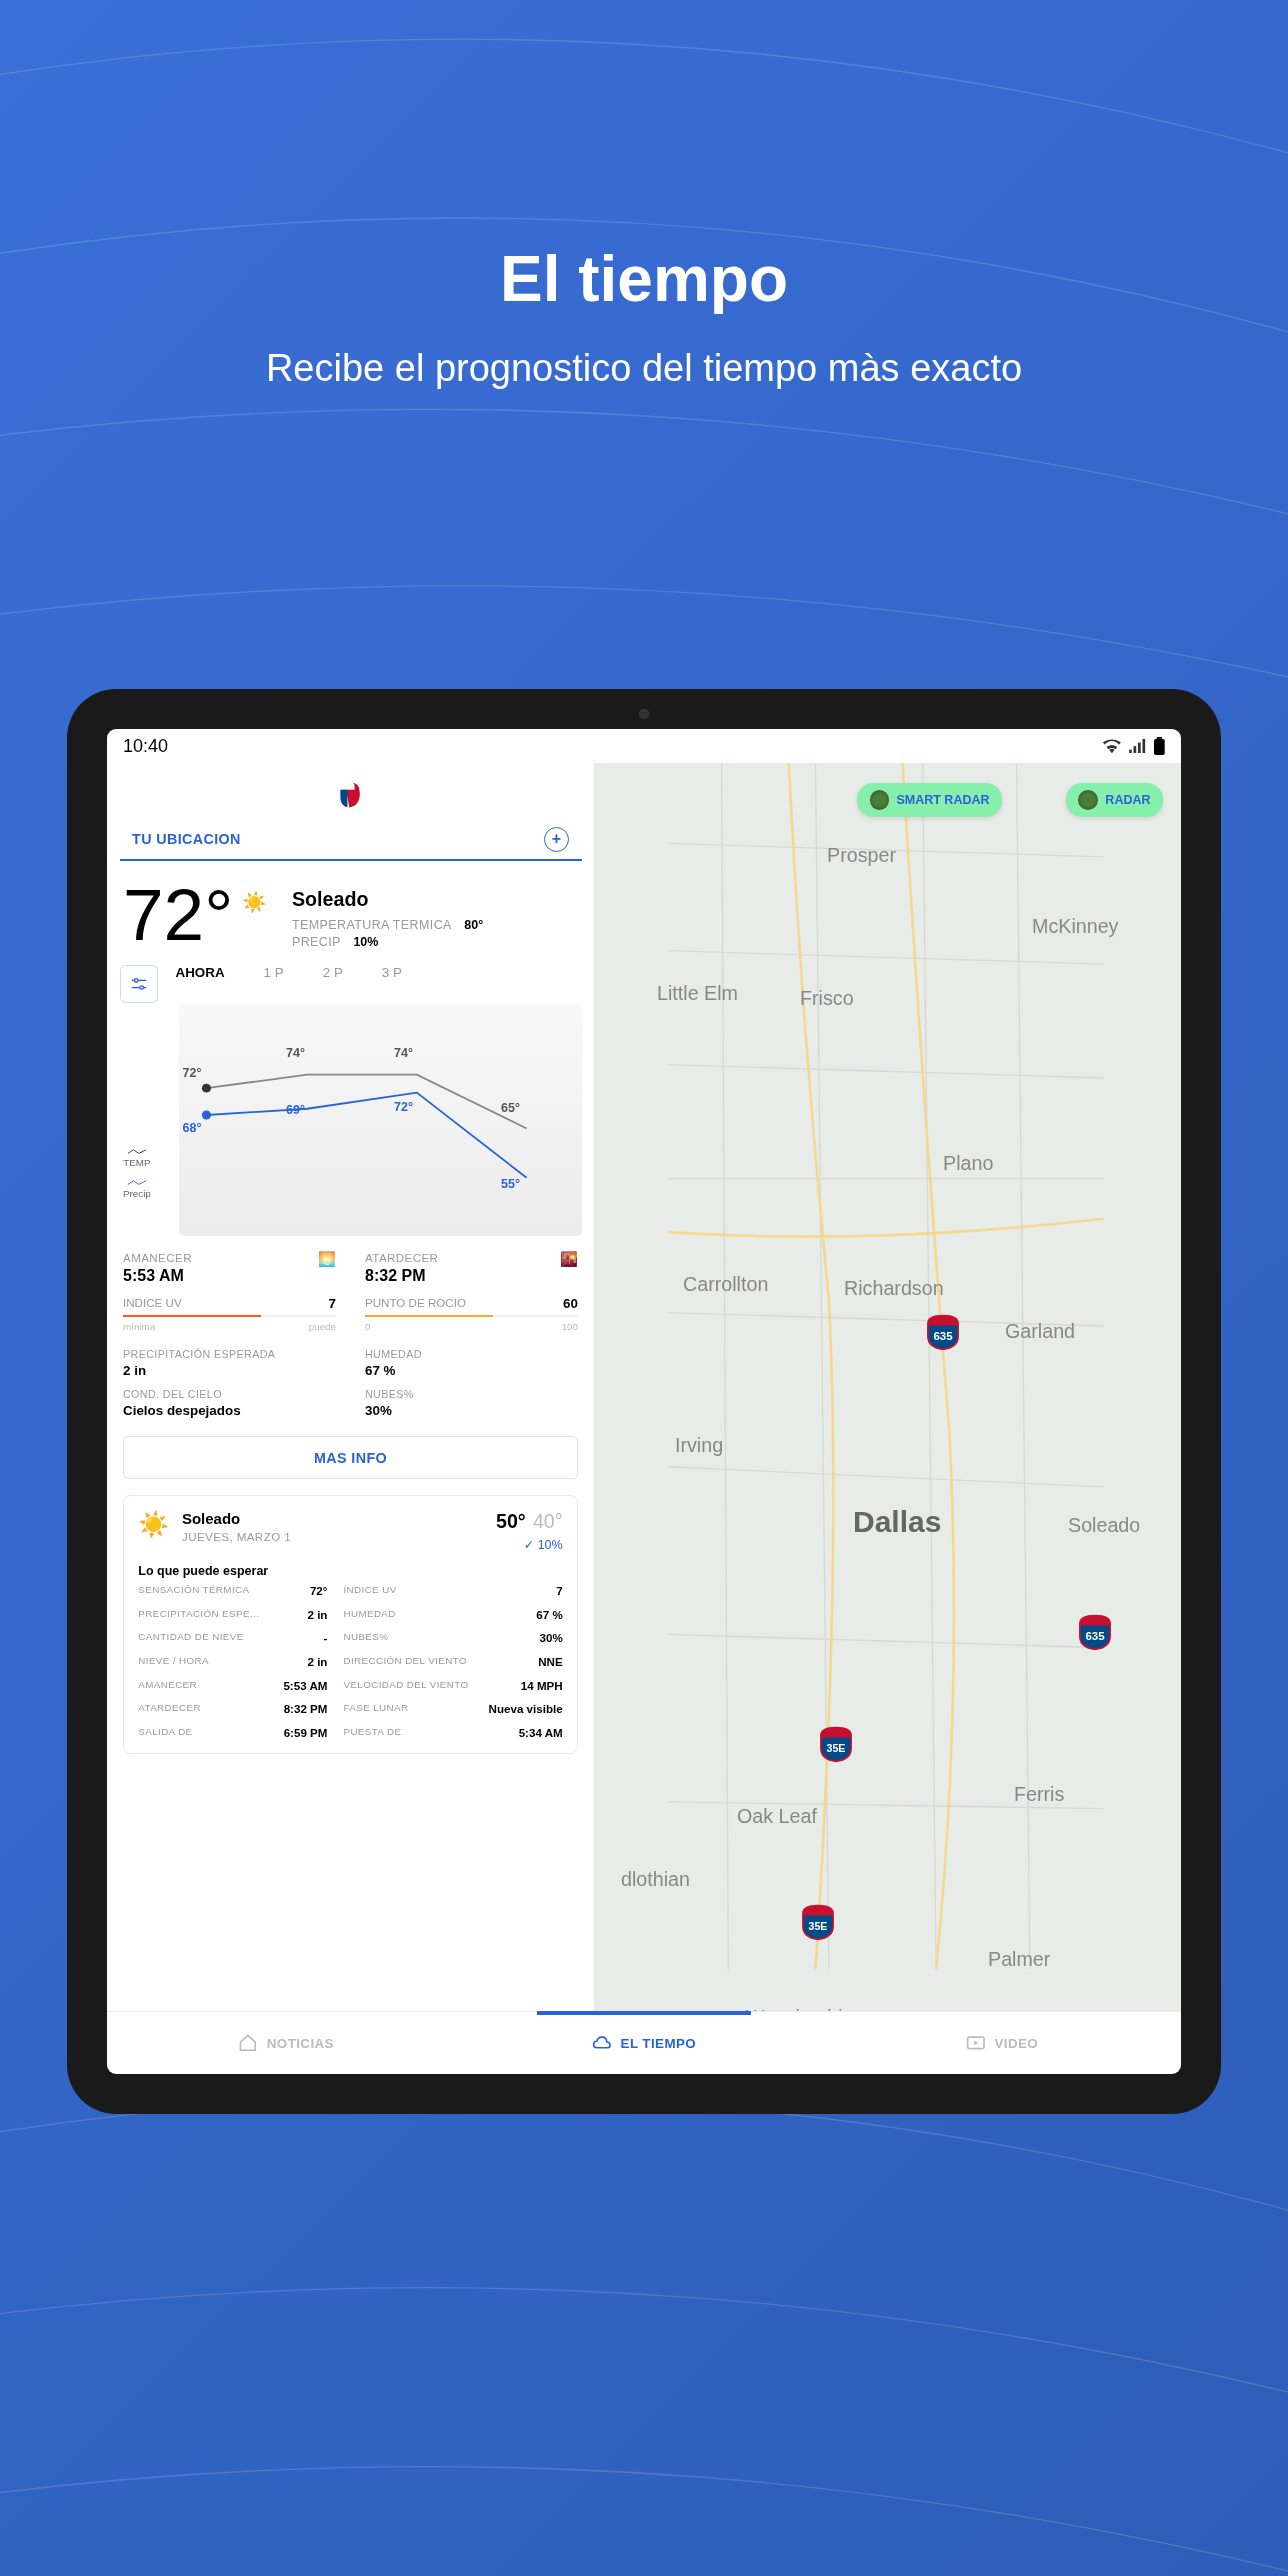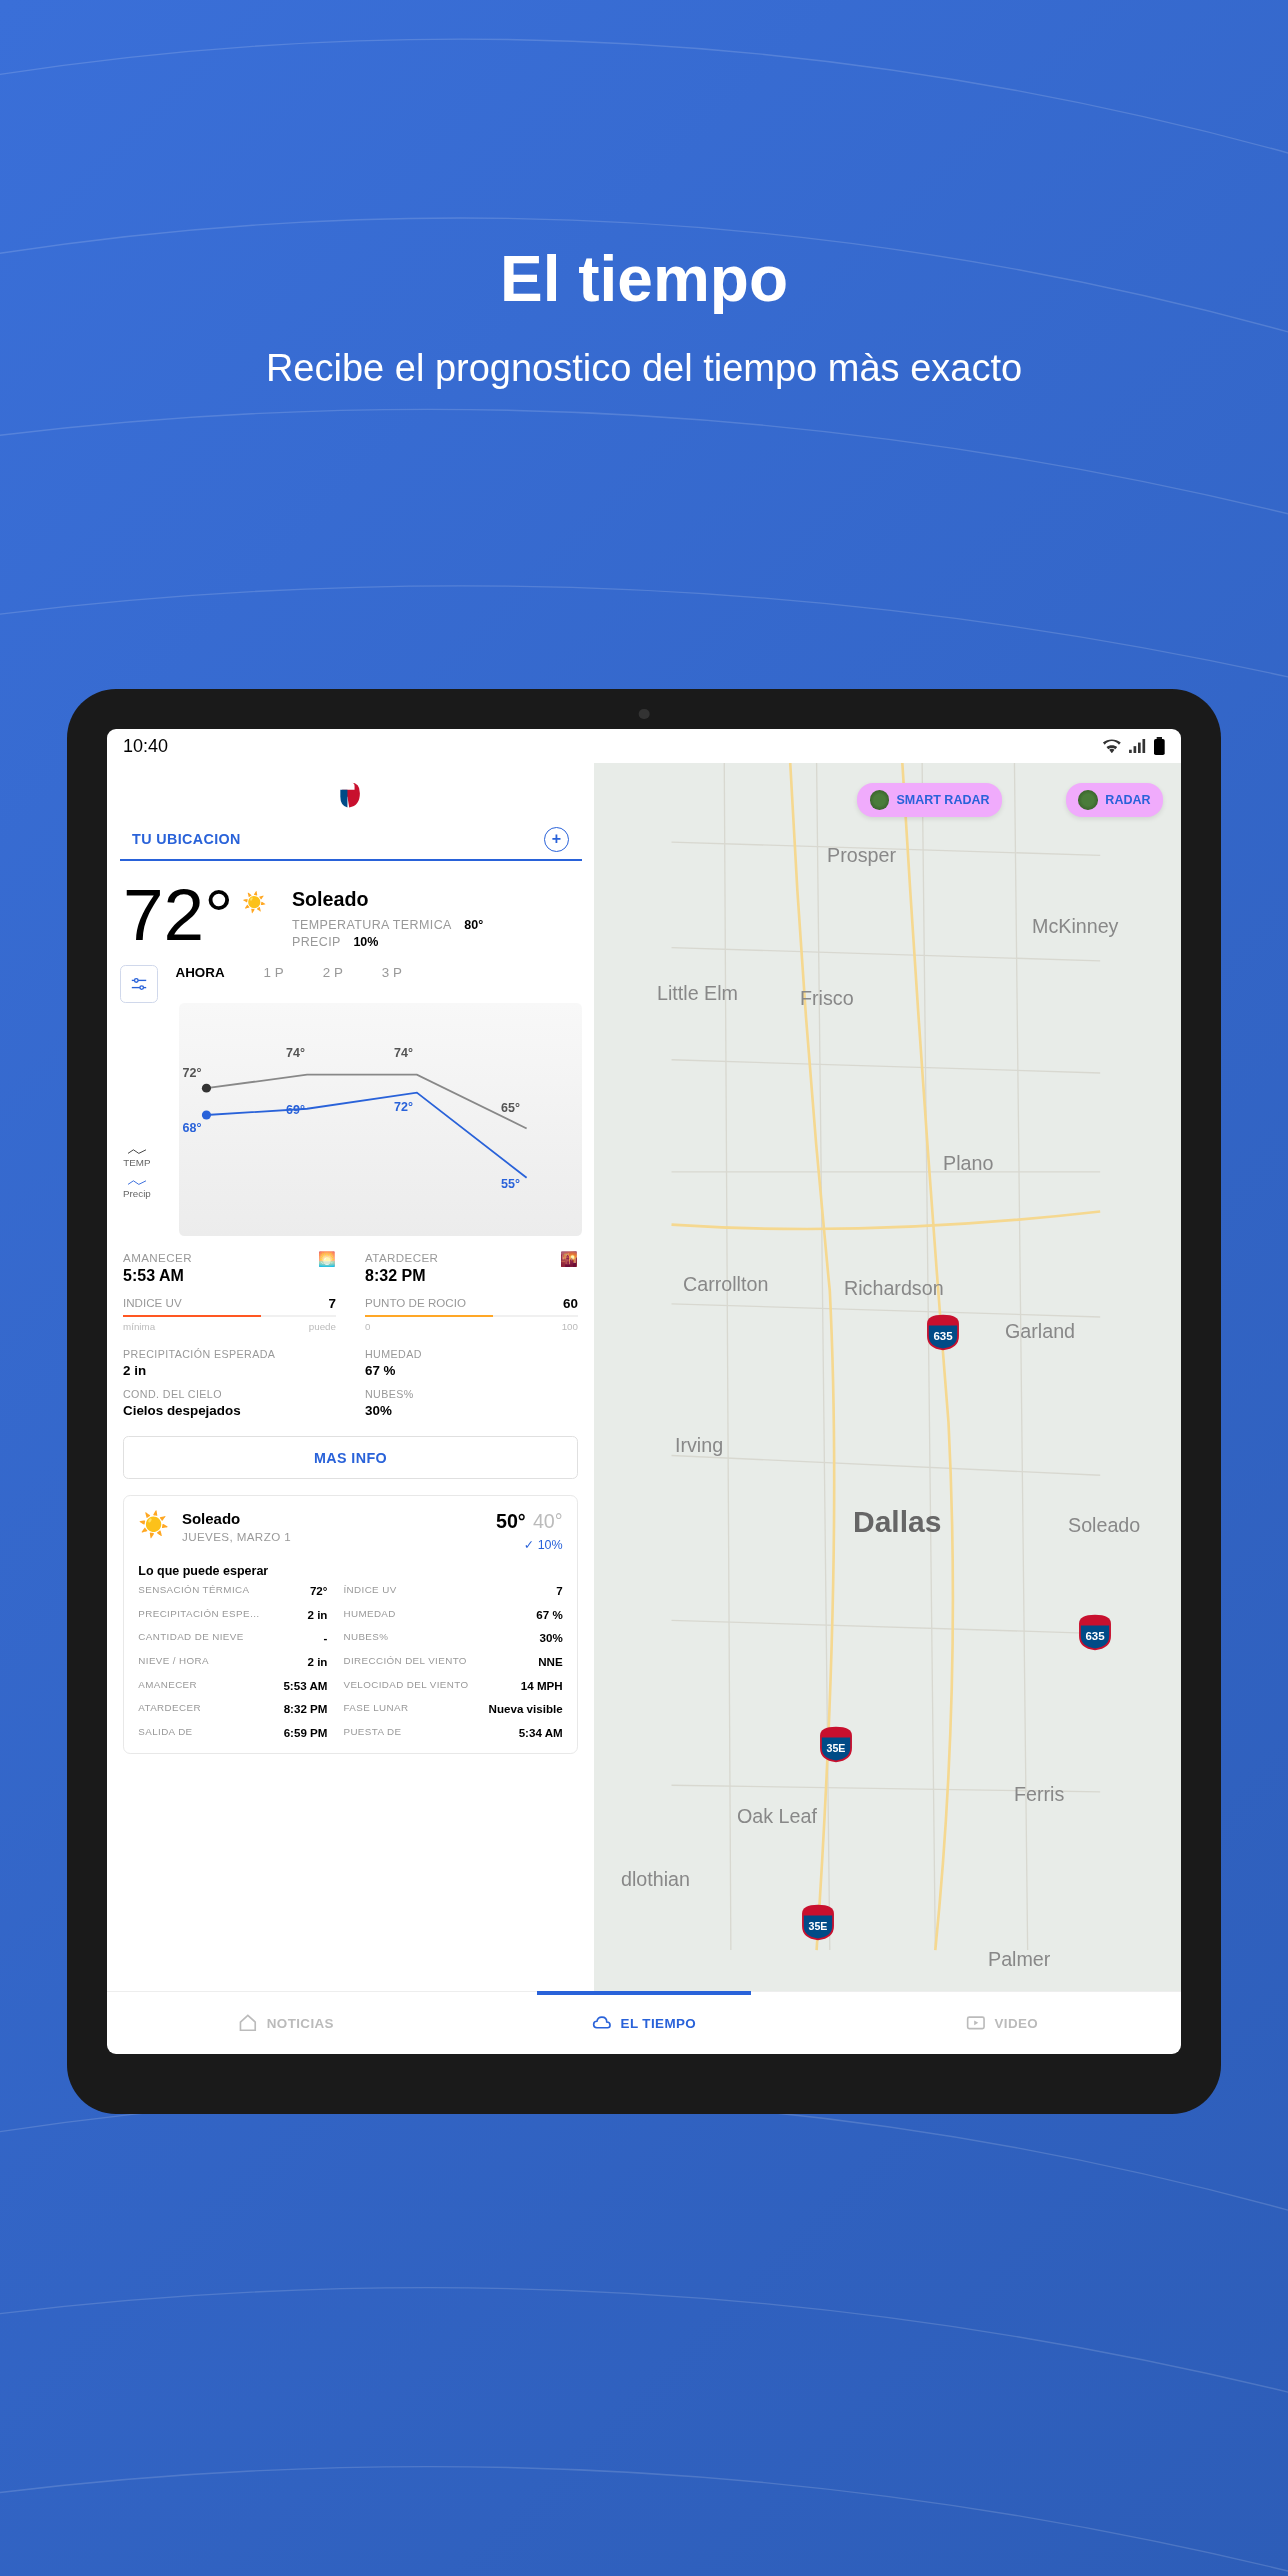--- a/index.html
+++ b/index.html
@@ -2,21 +2,21 @@
 <html style="font-size:14.3px"><head>
 <meta charset="utf-8">
 <style>
 * { margin: 0; padding: 0; box-sizing: border-box; font-family: -apple-system, BlinkMacSystemFont, 'Segoe UI', Arial, sans-serif; }
 body { width: 1288px; height: 2576px; background: linear-gradient(135deg, #3a6fd8 0%, #2d5db8 100%); position: relative; overflow: hidden; }
 .bg-lines { position: absolute; inset: 0; opacity: 0.15; }
 .bg-lines svg { width: 100%; height: 100%; }
 .hero { text-align: center; color: #fff; padding-top: 242px; }
 .hero h1 { font-size: 64px; font-weight: 700; margin-bottom: 27px; }
 .hero p { font-size: 38px; font-weight: 400; line-height: 1.35; }
-.tablet { position: absolute; left: 50%; transform: translateX(-50%); top: 689px; width: 1154px; height: 1425px; background: #1a1a1a; border-radius: 49px; padding: 40px 40px 60px 40px; }
+.tablet { position: absolute; left: 50%; transform: translateX(-50%); top: 689px; width: 1154px; height: 1425px; background: #1a1a1a; border-radius: 49px; padding: 40px 40px 40px 40px; }
 .camera { position: absolute; top: 19.7px; left: 50%; transform: translateX(-50%); width: 10.7px; height: 10.7px; background: #333; border-radius: 50%; }
 .screen { width: 100%; height: 100%; background: #fff; border-radius: 9px; overflow: hidden; display: flex; flex-direction: column; }
 .statusbar { height: 34px; display: flex; align-items: center; justify-content: space-between; padding: 0 16px; font-size: 18px; font-weight: 500; color: #000; }
 .status-icons { display: flex; gap: 7.2px; align-items: center; }
 .content { flex: 1; display: flex; overflow: hidden; }
 .left { width: 487px; background: #fff; overflow: hidden; display: flex; flex-direction: column; }
 .right { flex: 1; background: #e8ece8; position: relative; }
 .logo-row { text-align: center; padding: 16px 0 12.5px; }
 .logo { display: inline-block; width: 32px; height: 32px; }
 .location-row { display: flex; align-items: center; justify-content: space-between; padding: 0 12.5px 7.2px; border-bottom: 2.7px solid #2962d9; margin: 0 12.5px; position: relative; }
@@ -66,21 +66,21 @@
 .expect-lbl { font-size: 12.5px; font-weight: 700; color: #000; margin-bottom: 5.4px; }
 .expect-text { font-size: 11.6px; color: #666; line-height: 1.4; margin-bottom: 12.5px; }
 .detail-grid { display: grid; grid-template-columns: 1fr auto 1fr auto; gap: 10.7px 16px; font-size: 11.6px; }
 .detail-grid .dl2 { color: #999; letter-spacing: 0.4px; font-size: 9.8px; }
 .detail-grid .dv2 { color: #000; font-weight: 700; text-align: right; }
 .bottombar { height: 63px; border-top: 0.9px solid #eee; display: flex; }
 .nav-item { flex: 1; display: flex; align-items: center; justify-content: center; gap: 9px; font-size: 13.4px; font-weight: 700; color: #bbb; letter-spacing: 0.4px; }
 .nav-item.active { color: #2962d9; position: relative; }
 .nav-item.active::before { content:''; position: absolute; top: -0.9px; left: 20%; right: 20%; height: 3.6px; background: #2962d9; }
 .nav-ico { width: 19.7px; height: 19.7px; }
-.map-chip { position: absolute; top: 19.7px; background: #f0abfc; border-radius: 16px; padding: 7.2px 12.5px; font-size: 12.5px; font-weight: 700; color: #2962d9; box-shadow: 0 1.8px 5.4px rgba(0,0,0,0.1); display: flex; align-items: center; gap: 7.2px; }
+.map-chip { position: absolute; top: 19.7px; background: #86efac; border-radius: 16px; padding: 7.2px 12.5px; font-size: 12.5px; font-weight: 700; color: #2962d9; box-shadow: 0 1.8px 5.4px rgba(0,0,0,0.1); display: flex; align-items: center; gap: 7.2px; }
 .chip-dot { width: 19.7px; height: 19.7px; border-radius: 50%; background: radial-gradient(circle, #4a7c3a 40%, #2d5020 100%); }
 .map-city { position: absolute; font-size: 19.7px; color: #888; font-weight: 500; }
 .map-city.big { font-size: 30px; color: #666; font-weight: 600; }
 .hwy-badge { position: absolute; width: 36px; height: 39px; }
 </style>
 </head>
 <body>
 
 <div class="bg-lines">
 <svg viewBox="0 0 1440 2880">

